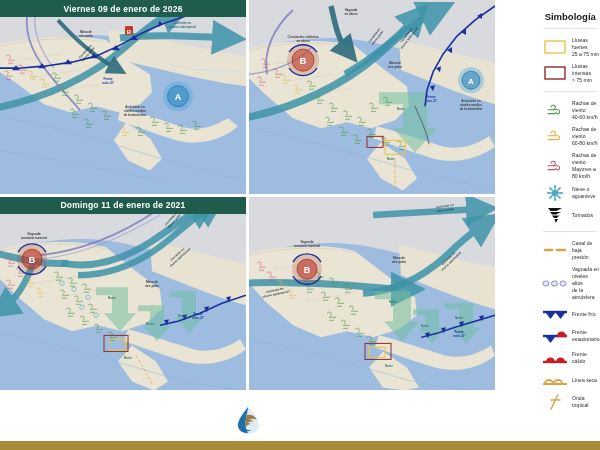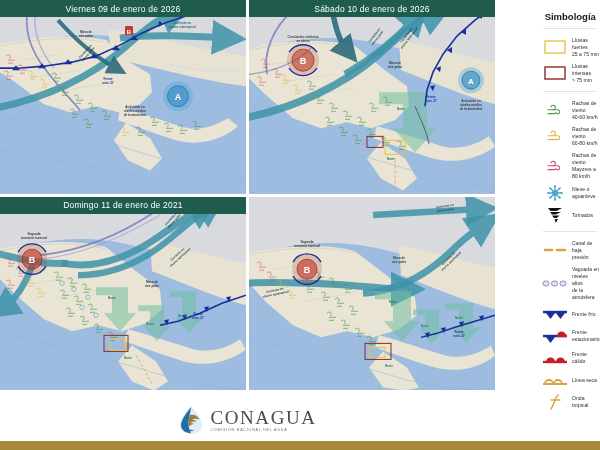--- a/index.html
+++ b/index.html
@@ -13,21 +13,21 @@
   #root{position:absolute;inset:0;display:flex;}
 
   
   .left{width:495px;height:450px;position:relative;background:#ffffff;display:flex;flex-direction:column;}
   .grid{width:495px;height:390px;display:grid;grid-template-columns:1fr 1fr;grid-template-rows:1fr 1fr;gap:3px;background:#ffffff;}
   .panel{position:relative;overflow:hidden;background:#a9c3e0;}
 
   .panel-title{
     position:absolute;left:0;right:0;top:0;height:17px;
     background:#1f5c4d;color:#ffffff;
-    font-size:8.5px;font-weight:normal;letter-spacing:.2px;
+    font-size:8.5px;font-weight:bold;letter-spacing:.2px;
     display:flex;align-items:center;justify-content:center;
     z-index:30;
   }
   .map{position:absolute;left:0;right:0;top:0;bottom:0;}
   .map svg{display:block;width:100%;height:100%;}
 
   
   .footer{flex:1;background:#ffffff;display:flex;align-items:center;justify-content:center;position:relative;}
   .logo-wrap{display:flex;align-items:center;gap:6px;}
   .logo-mark{width:26px;height:30px;}
@@ -265,21 +265,20 @@
             <g fill="#1b3a46" font-family="Liberation Sans, sans-serif" font-size="3" font-weight="bold" text-anchor="middle" transform="rotate(-52 126 36)">
               <text x="126" y="36">Corriente en</text>
                 <text x="126" y="40">chorro polar</text>
             </g>
             <g fill="#1b3a46" font-family="Liberation Sans, sans-serif" font-size="3" font-weight="bold" text-anchor="middle" transform="rotate(-52 158 36)">
               <text x="158" y="36">Corriente en</text>
                 <text x="158" y="40">chorro subtropical</text>
             </g>
           </svg>
         </div>
-        <div class="panel-title">Sábado 10 de enero de 2026</div>
       </div>
 
       <div class="panel">
         <div class="map">
           <svg viewBox="0 0 246 193" preserveAspectRatio="none">
             <defs>
               <marker id="ar3" markerWidth="5" markerHeight="5" refX="2" refY="2.5" orient="auto">
                 <path d="M0,0 L5,2.5 L0,5 Z" fill="#3f93a8"></path>
               </marker>
             </defs>
@@ -487,24 +486,20 @@
     <div class="footer">
       <div class="logo-wrap">
         <span class="logo-mark">
           <svg viewBox="0 0 26 30" width="26" height="30">
             <path d="M13,1 C6,9 2,15 2,20 C2,25.5 7,29 13,29 C19,29 24,25.5 24,20 C24,15 20,9 13,1 Z" fill="#2e7fb8" opacity="0.15"></path>
             <path d="M13,2 C7,10 3,15.5 3,20.3 C3,25 7.4,28.2 13,28.2 C13,28.2 10.5,24 10.5,19 C10.5,12.8 13,6 13,2 Z" fill="#1f6fa8"></path>
             <path d="M12,10 C16,9 20,11 21.5,14.5 C19,13.5 16,13.6 13.8,14.8 C15.8,14.8 17.6,15.4 18.8,16.6 C16.3,16.1 13.7,16.6 12,18 C13.6,17.9 15,18.2 16,19 C13.6,19.2 11.6,20.4 10.6,22.2 C10.2,18.2 10.6,13.6 12,10 Z" fill="#9b7b46"></path>
             <path d="M6,22.5 C9,24.5 13,25.4 16.6,24.8 C14,26.6 10.4,26.8 7.6,25.2 Z" fill="#1f6fa8"></path>
           </svg>
         </span>
-        <span class="logo-text">
-          <span class="logo-name">CONAGUA</span>
-          <span class="logo-sub">COMISIÓN NACIONAL DEL AGUA</span>
-        </span>
       </div>
     </div>
   </div>
 
   <div class="legend">
     <div class="legend-title">Simbología</div>
     <hr>
 
     <div class="legend-group">
       <div class="legend-row">

